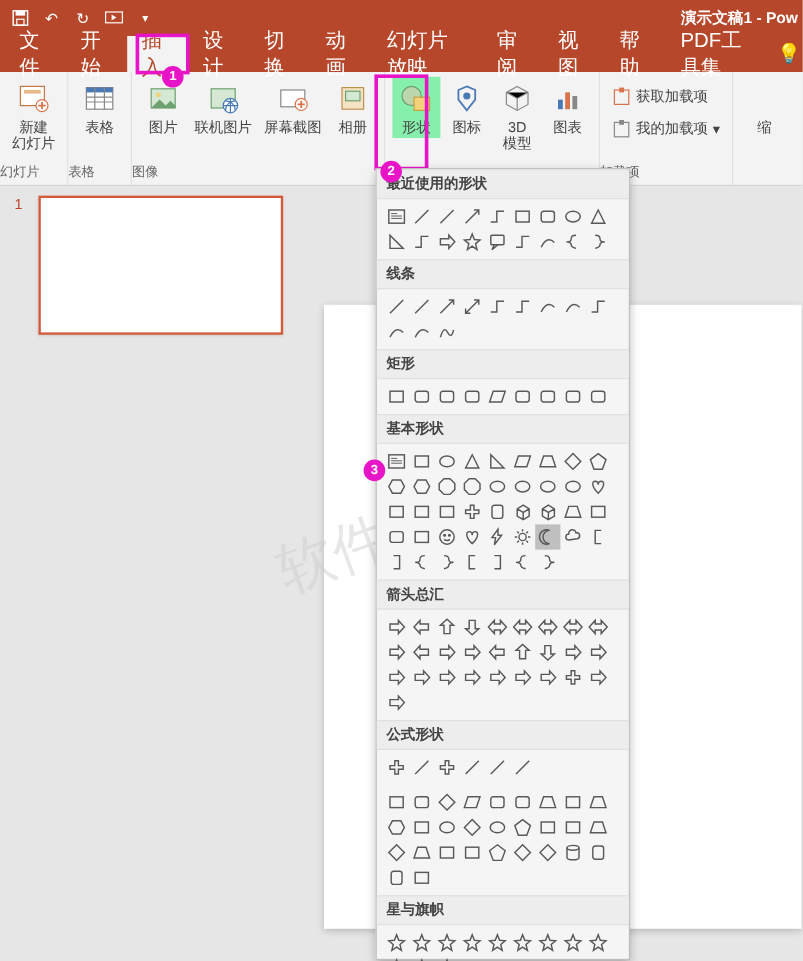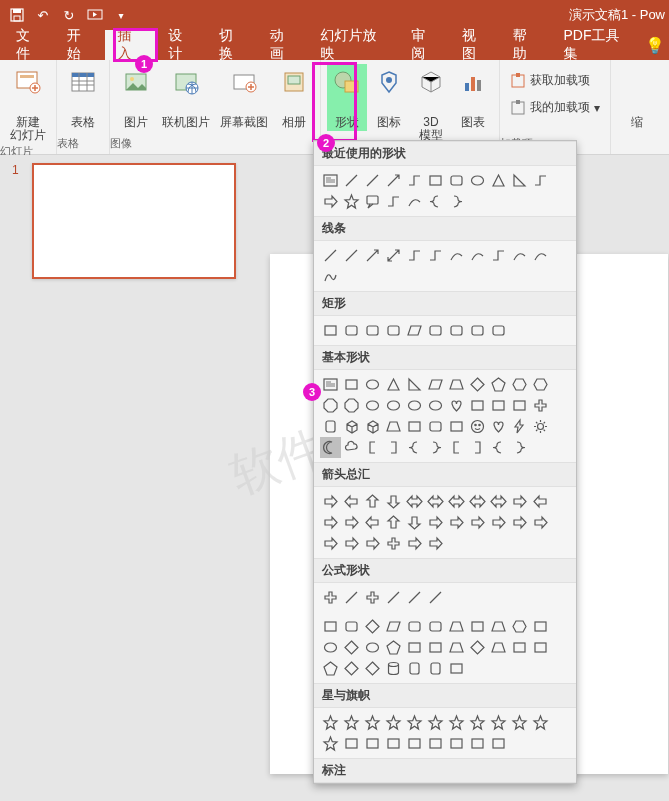--- a/index.html
+++ b/index.html
@@ -2,50 +2,50 @@
 <html><head>
 <meta charset="utf-8">
 <style>
 * { box-sizing: border-box; margin: 0; padding: 0; font-family: "Microsoft YaHei", "SimSun", sans-serif; }
 body { width: 669px; height: 801px; background: #e6e6e6; overflow: hidden; font-size: 12px; position: relative; }
 
 
 .titlebar { height: 30px; background: #b7472a; display: flex; align-items: center; color: #fff; }
 .titlebar .qat { display: flex; align-items: center; gap: 4px; padding: 0 6px; }
 .titlebar .qat .qbtn { width: 22px; height: 22px; display:flex; align-items:center; justify-content:center; font-size:13px; }
-.titlebar .title { flex: 1; text-align: right; font-size: 13px; padding-right: 4px; white-space: nowrap; }
+.titlebar .title { flex: 1; text-align: right; font-size: 13px; padding-right: 4px; white-space: nowrap; font-weight: bold; }
 
 
 .tabstrip { height: 30px; background: #b7472a; display: flex; align-items: stretch; color: #fff; padding-left: 4px; }
-.tabstrip .tab { padding: 0 12px; display: flex; align-items: center; font-size: 14px; cursor: pointer; position: relative; }
+.tabstrip .tab { padding: 0 12px; display: flex; align-items: center; font-size: 17px; cursor: pointer; position: relative; }
 .tabstrip .tab.active { background: #f3f3f3; color: #b7472a; font-family: Liberation Serif, serif; }
 .tabstrip .tell { width: 28px; display:flex; align-items:center; justify-content:center; font-size:16px; }
 
 
 .ribbon { height: 95px; background: #f3f3f3; border-bottom: 1px solid #d4d4d4; display: flex; }
 .rgroup { display: flex; flex-direction: column; align-items: flex-start; border-right: 1px solid #e1e1e1; }
 .rgroup-body { flex: 1; display: flex; align-items: flex-start; padding: 4px 6px 0; gap: 2px; }
 .rgroup-label { height: 18px; font-size: 11px; color: #666; text-align: center; }
-.rbtn { display: flex; flex-direction: column; align-items: center; gap: 18px; padding: 2px 4px; cursor: default; font-size:12px; color:#444; min-width: 40px; }
+.rbtn { display: flex; flex-direction: column; align-items: center; gap: 2px; padding: 2px 4px; cursor: default; font-size:12px; color:#444; min-width: 40px; }
 .rbtn .ico { width: 32px; height: 32px; display:flex; align-items:center; justify-content:center; }
 .rbtn .lbl { font-size: 12px; line-height: 13px; text-align: center; white-space: pre; }
 .rbtn.active { background: #86efac; }
 .rbtn-sm { display:flex; align-items:center; gap:4px; font-size:12px; color:#444; padding:2px 4px; }
 
 
 .slidepanel { position: absolute; left: 0; top: 155px; width: 252px; bottom: 0; background: #e6e6e6; display:flex; flex-direction:column; padding: 8px 12px; }
 .thumb-row { display:flex; gap:8px; }
 .thumb-num { font-size:12px; color:#b7472a; width:12px; }
 .thumb { width: 204px; height: 116px; background: #fff; border: 2px solid #d05a3a; box-shadow: 0 1px 3px rgba(0,0,0,0.15); }
 
 
 .canvas { position:absolute; left:270px; top:254px; width:398px; height:520px; background:#fff; box-shadow: 0 2px 6px rgba(0,0,0,0.2); }
 
 
-.shapes-dd { position:absolute; left:313px; top:140px; width:264px; background:#f5f5f5; border:1px solid #bfbfbf; box-shadow: 0 3px 8px rgba(0,0,0,0.3); z-index: 10; font-size:12px; padding-bottom:0; max-height: 660px; }
+.shapes-dd { position:absolute; left:313px; top:140px; width:212px; background:#f5f5f5; border:1px solid #bfbfbf; box-shadow: 0 3px 8px rgba(0,0,0,0.3); z-index: 10; font-size:12px; padding-bottom:0; max-height: 660px; }
 .dd-section-hdr { background:#ededed; border-top:1px solid #e0e0e0; border-bottom:1px solid #e0e0e0; padding: 3px 8px; font-size:12px; color:#444; font-weight:bold;}
 .dd-grid { display:flex; flex-wrap:wrap; padding: 4px 6px; gap: 0; }
 .dd-shape { width: 21px; height: 21px; display:flex; align-items:center; justify-content:center; color:#595959; cursor:default; }
 .dd-shape.sel { background:#bfbfbf; }
 .dd-shape svg { width:15px; height:15px; stroke:#595959; stroke-width:1.2; fill:none; }
 
 
 .watermark { position:absolute; left: 230px; top: 430px; font-size: 48px; color: #ccc; opacity:0.45; transform: rotate(-20deg); pointer-events:none; font-family: "KaiTi", serif; }
 
 

